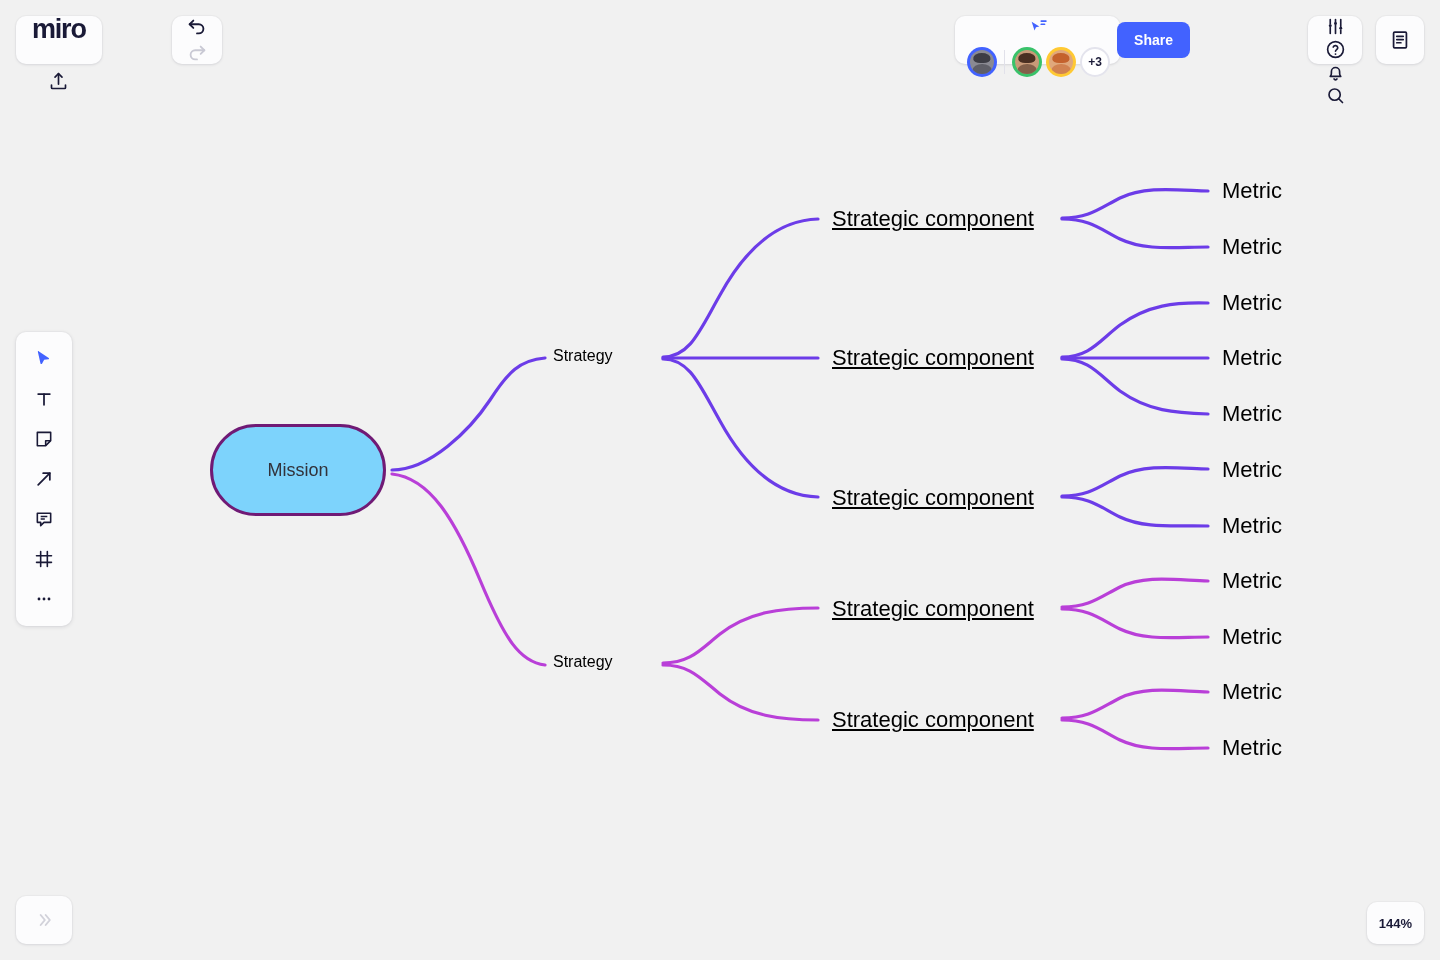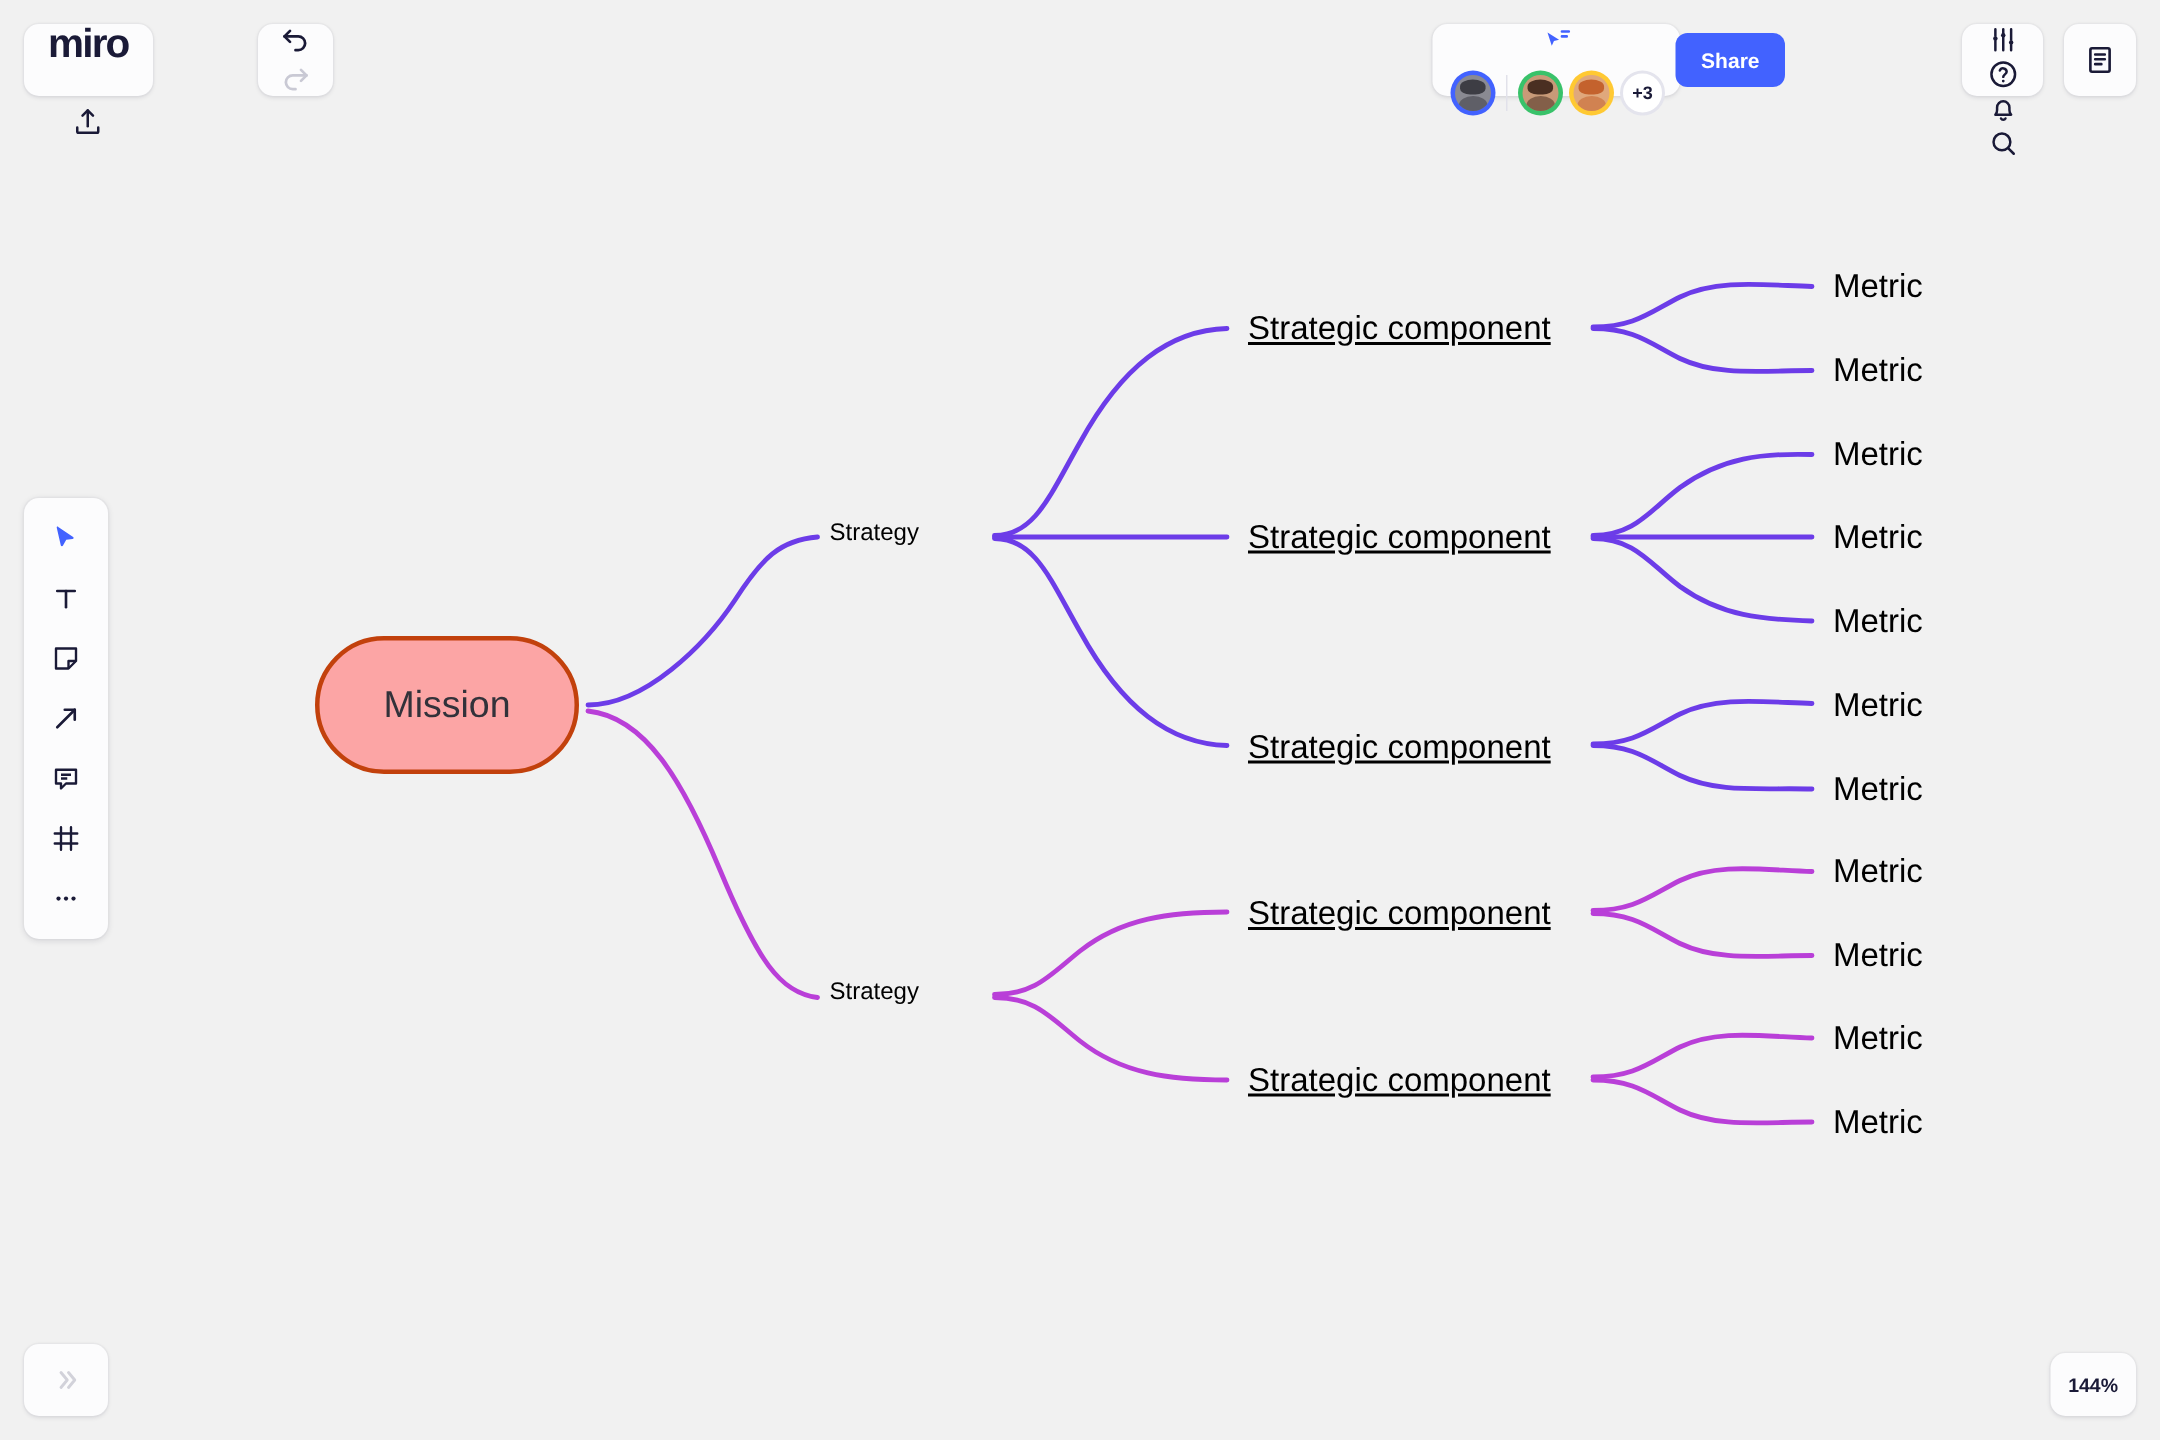--- a/index.html
+++ b/index.html
@@ -19,25 +19,25 @@
     color: #000000;
     white-space: nowrap;
     line-height: 1;
   }
   .node-strategy { font-size: 16px; }
   .node-component { font-size: 22px; text-decoration: underline; }
   .node-metric { font-size: 22px; }
   .root-node {
     position: absolute;
     display: flex; align-items: center; justify-content: center;
-    background: #fca5a5;
-    border: 3px solid #c2410c;
+    background: #7dd3fc;
+    border: 3px solid #701a75;
     border-radius: 60px;
     color: #32323a;
-    font-size: 25px;
+    font-size: 18px;
   }
 
   
   .bar {
     position: absolute;
     background: #fcfcfd;
     border-radius: 10px;
     box-shadow: 0 1px 3px rgba(22,22,46,.10), 0 0 0 1px rgba(22,22,46,.02);
     display: flex; align-items: center; flex-direction: column;
   }

